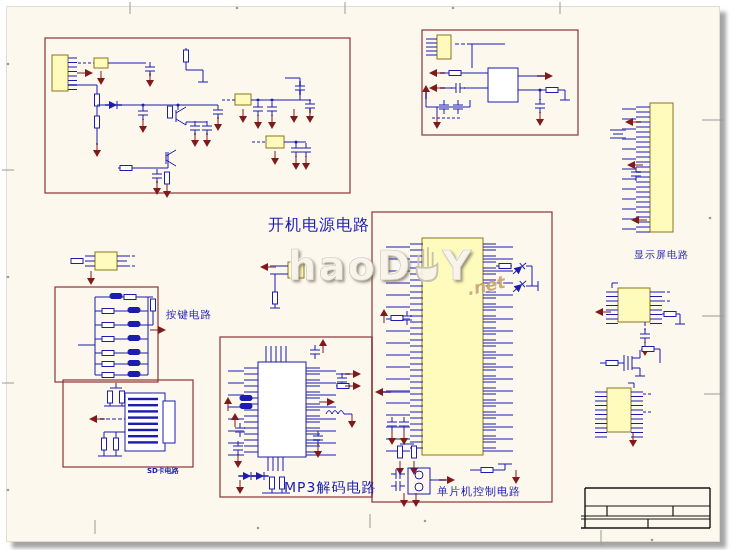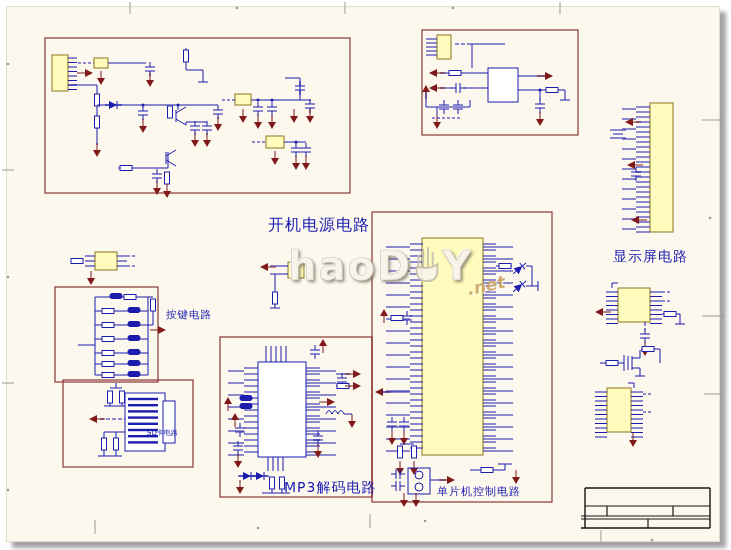--- a/index.html
+++ b/index.html
@@ -6,24 +6,24 @@
   #stage{position:relative;width:731px;height:550px;font-family:"DejaVu Sans","Liberation Sans",sans-serif;}
   #sheet{position:absolute;left:6px;top:6px;width:712px;height:534px;background:#fcf8ee;
          border:1px solid #e3ddd0;box-shadow:6px 6px 4px rgba(90,90,90,.55);}
   #schematic{position:absolute;left:0;top:0;width:731px;height:550px;}
   .blk{fill:none;stroke:#8a3535;stroke-width:1.2;}
   .chip{fill:#fffbbc;stroke:#8a7420;stroke-width:1;}
   .icchip{fill:#ffffff;stroke:#1c1cae;stroke-width:1;}
   .lbl{position:absolute;color:#1a1ab0;letter-spacing:1px;white-space:nowrap;}
   .lbl-power{left:268px;top:173px;font-size:16px;margin-top:42px;}
   .lbl-keys{left:166px;top:308px;font-size:10.5px;}
-  .lbl-sd{left:147px;top:428px;font-size:7px;letter-spacing:0;}
+  .lbl-sd{left:147px;top:466px;font-size:7px;letter-spacing:0;font-weight:bold;}
   .lbl-mp3{left:284px;top:479px;font-size:14px;}
   .lbl-mcu{left:437px;top:484px;font-size:11px;text-align:center;}
-  .lbl-disp{left:613px;top:248px;font-size:14px;}
+  .lbl-disp{left:634px;top:248px;font-size:10px;}
   .watermark{position:absolute;left:288px;top:244px;pointer-events:none;
     font-size:40px;font-weight:bold;color:rgba(247,243,233,.92);
     text-shadow:-1px -1px 1px rgba(255,255,255,.95), 2px 2px 3px rgba(110,104,88,.75);
     -webkit-text-stroke:0.6px #c9c2b0;letter-spacing:2px;line-height:1;}
   .watermark .hand{width:34px;height:42px;vertical-align:-6px;margin:0 -2px;}
   .wm-suffix{display:inline-block;font-size:17px;font-style:italic;font-weight:bold;
     color:rgba(198,157,92,.85);-webkit-text-stroke:0;text-shadow:1px 1px 1px rgba(255,255,255,.9);
     transform:rotate(-12deg) translate(-8px,10px);letter-spacing:0;}
 </style>
 </head>

